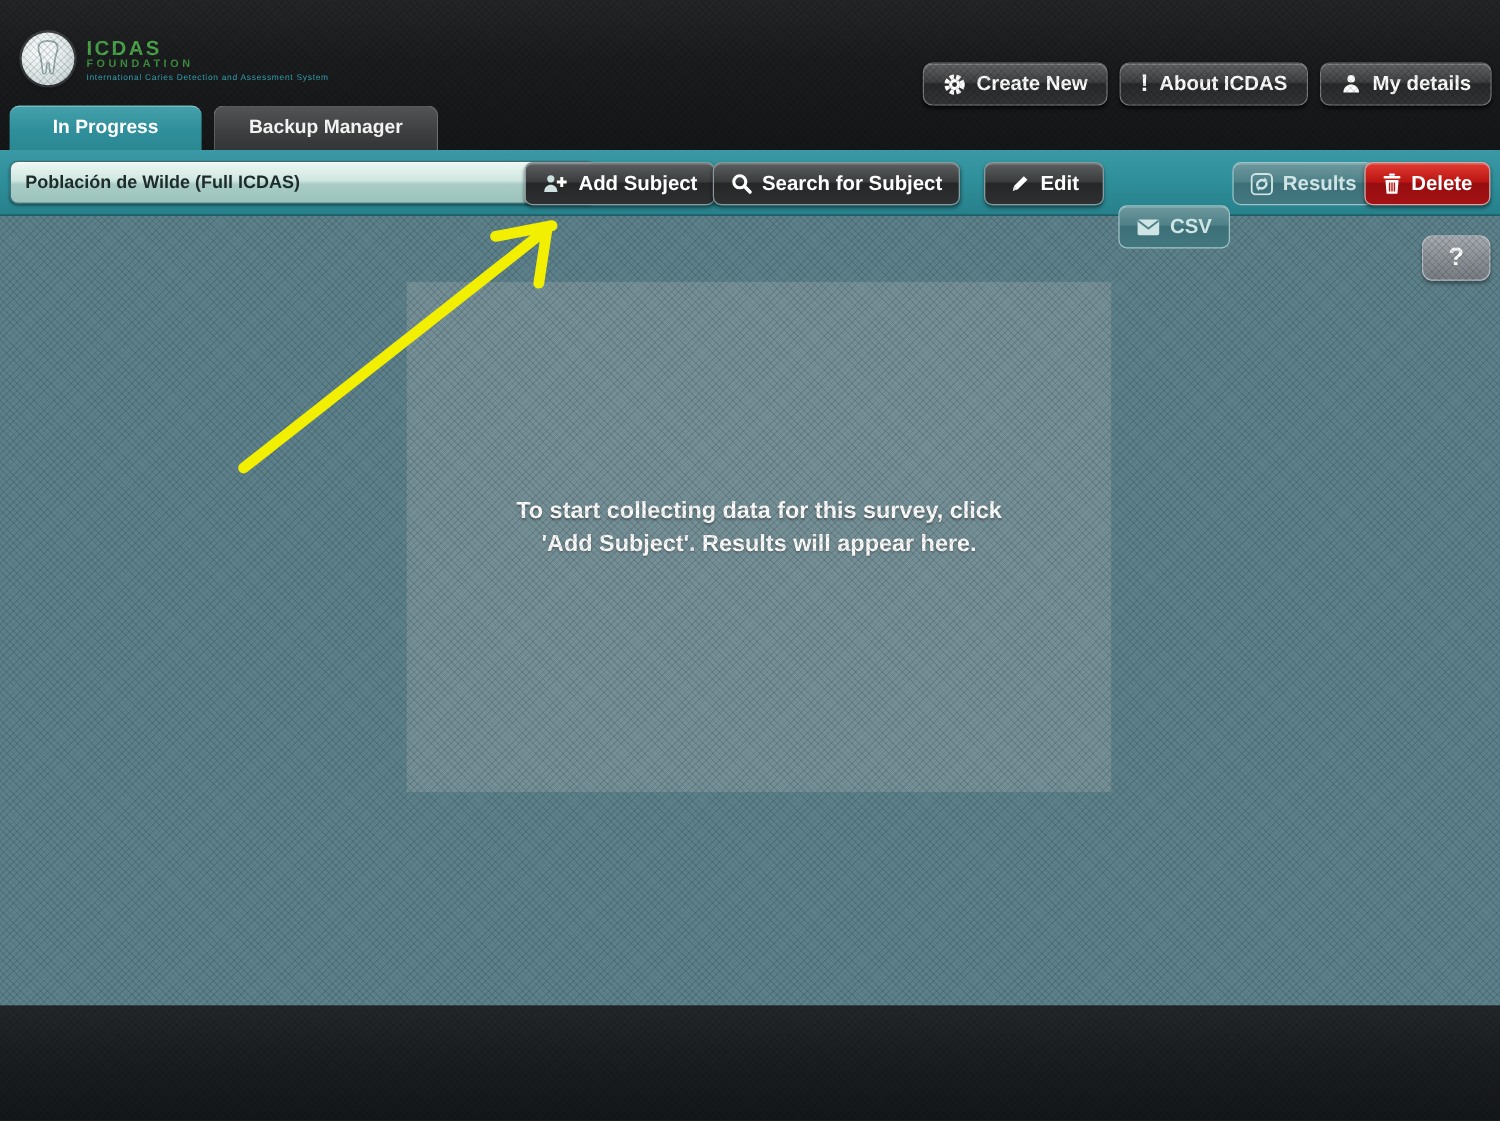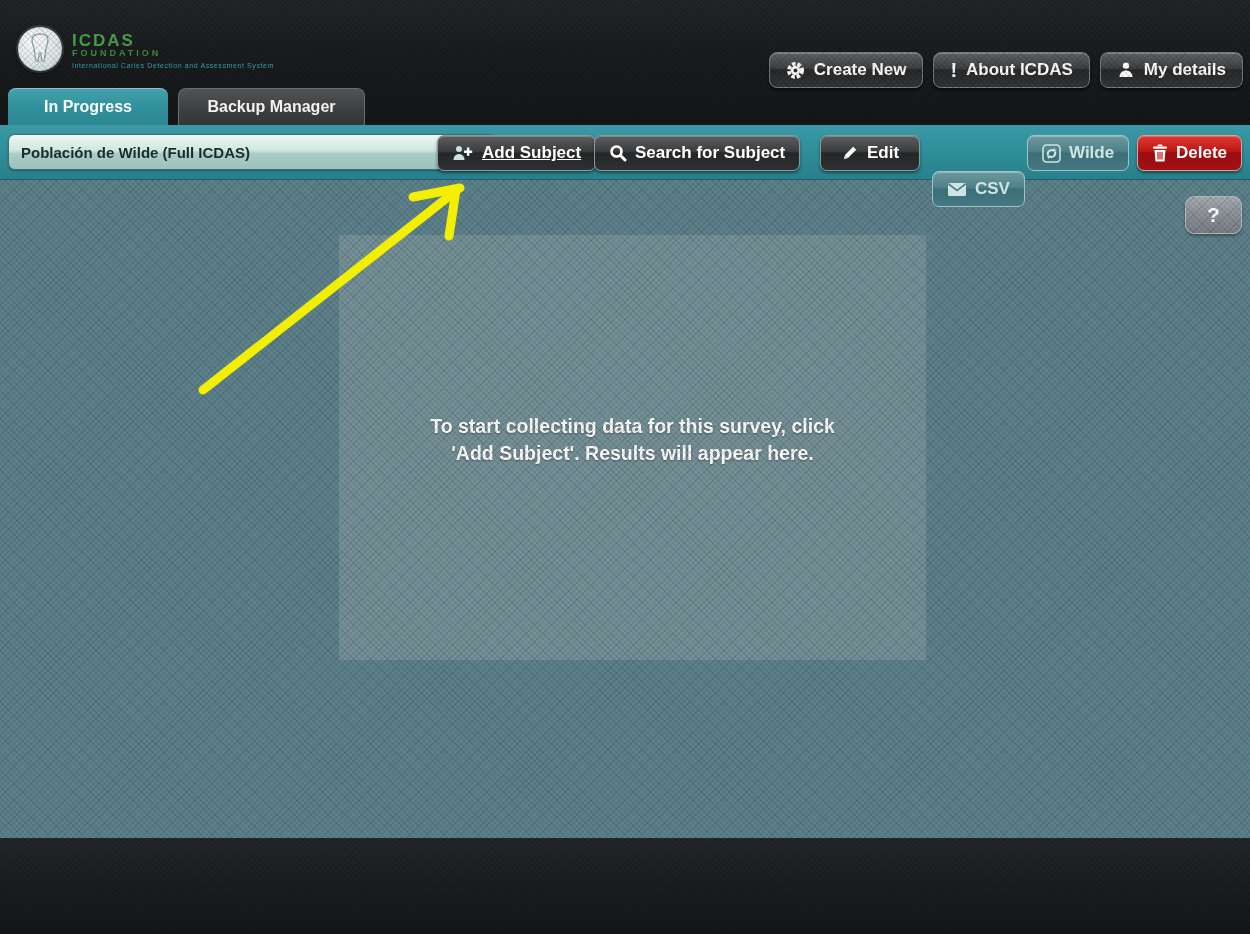--- a/index.html
+++ b/index.html
@@ -184,21 +184,21 @@
   <div class="tab tab-active">
     <span>In Progress</span>
   </div>
 
   <div class="toolbar">
     <div class="select">
       <span class="select-value">Población de Wilde (Full ICDAS)</span>
       <span class="select-arrow">▼</span>
     </div>
 
-    <button class="tbtn" style="left:437px;text-decoration:underline;">
+    <button class="tbtn" style="left:437px;">
       <span class="ig">
         <svg width="22" height="18" viewBox="0 0 22 18">
           <circle cx="7" cy="5" r="3" fill="#cfe0e0"></circle>
           <path d="M1.5 16 C1.5 12 4.5 10 7 10 C9.5 10 12.5 12 12.5 16 Z" fill="#cfe0e0"></path>
           <path d="M15 5.5 h3 v-3 h2.6 v3 h3 v2.6 h-3 v3 h-2.6 v-3 h-3 Z" transform="translate(-2.2,1.2) scale(0.95)" fill="#ffffff"></path>
         </svg>
       </span>
       <span>Add Subject</span>
     </button>
 
@@ -235,21 +235,21 @@
     <button class="tbtn tbtn-disabled" style="left:1027px;">
       <span class="ig">
         <svg width="19" height="19" viewBox="0 0 19 19">
           <rect x="1" y="1" width="17" height="17" rx="3.5" fill="none" stroke="#cfe4e5" stroke-width="1.6"></rect>
           <path d="M6 11.5 a4 4 0 0 1 6.4-4.4" fill="none" stroke="#cfe4e5" stroke-width="2"></path>
           <path d="M13 7.5 a4 4 0 0 1 -6.4 4.4" fill="none" stroke="#cfe4e5" stroke-width="2"></path>
           <path d="M12 3.8 L14.2 7 L10.8 7.4 Z" fill="#cfe4e5"></path>
           <path d="M7 15.2 L4.8 12 L8.2 11.6 Z" fill="#cfe4e5"></path>
         </svg>
       </span>
-      <span>Wilde</span>
+      <span>Results</span>
     </button>
 
     <button class="tbtn tbtn-delete" style="right:8px;">
       <span class="ig">
         <svg width="16" height="18" viewBox="0 0 16 18">
           <rect x="5.5" y="0.5" width="5" height="2" rx="1" fill="#ffffff"></rect>
           <rect x="1" y="2.6" width="14" height="2.2" rx="1" fill="#ffffff"></rect>
           <path d="M2.5 6 h11 l-1 11.5 h-9 Z" fill="#ffffff"></path>
           <line x1="6" y1="8" x2="6" y2="15.5" stroke="#bc1613" stroke-width="1.2"></line>
           <line x1="8" y1="8" x2="8" y2="15.5" stroke="#bc1613" stroke-width="1.2"></line>

